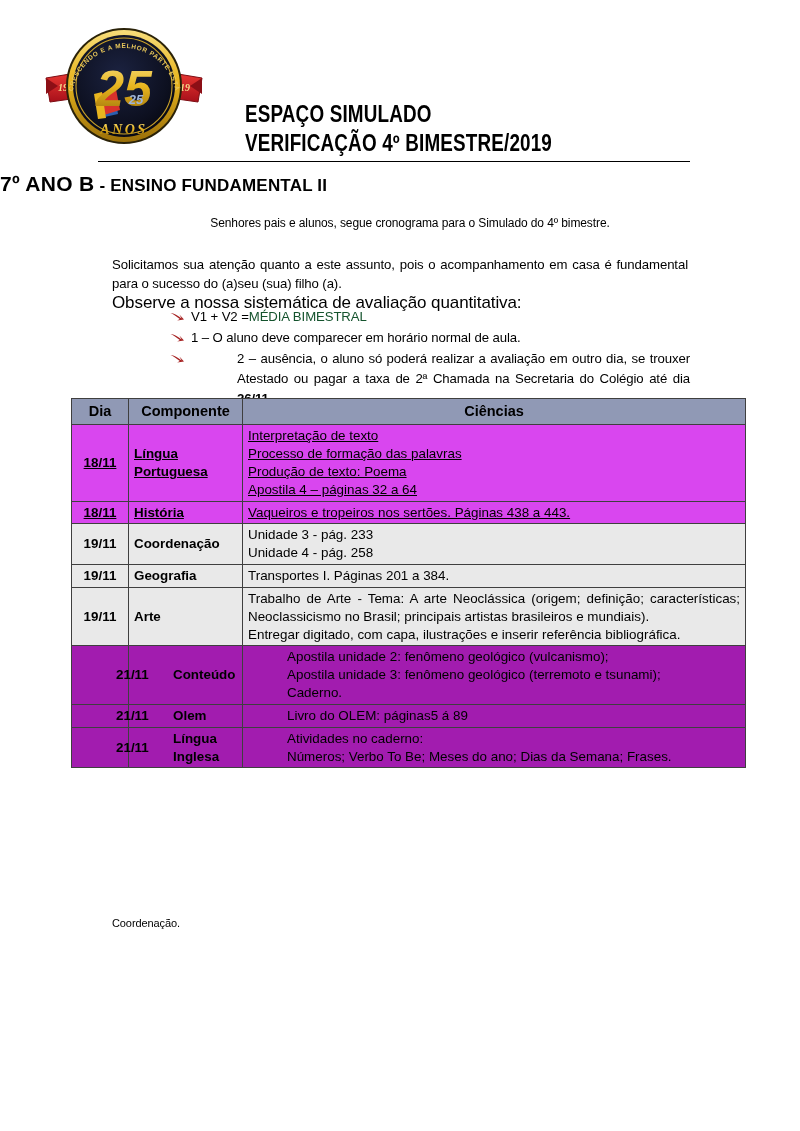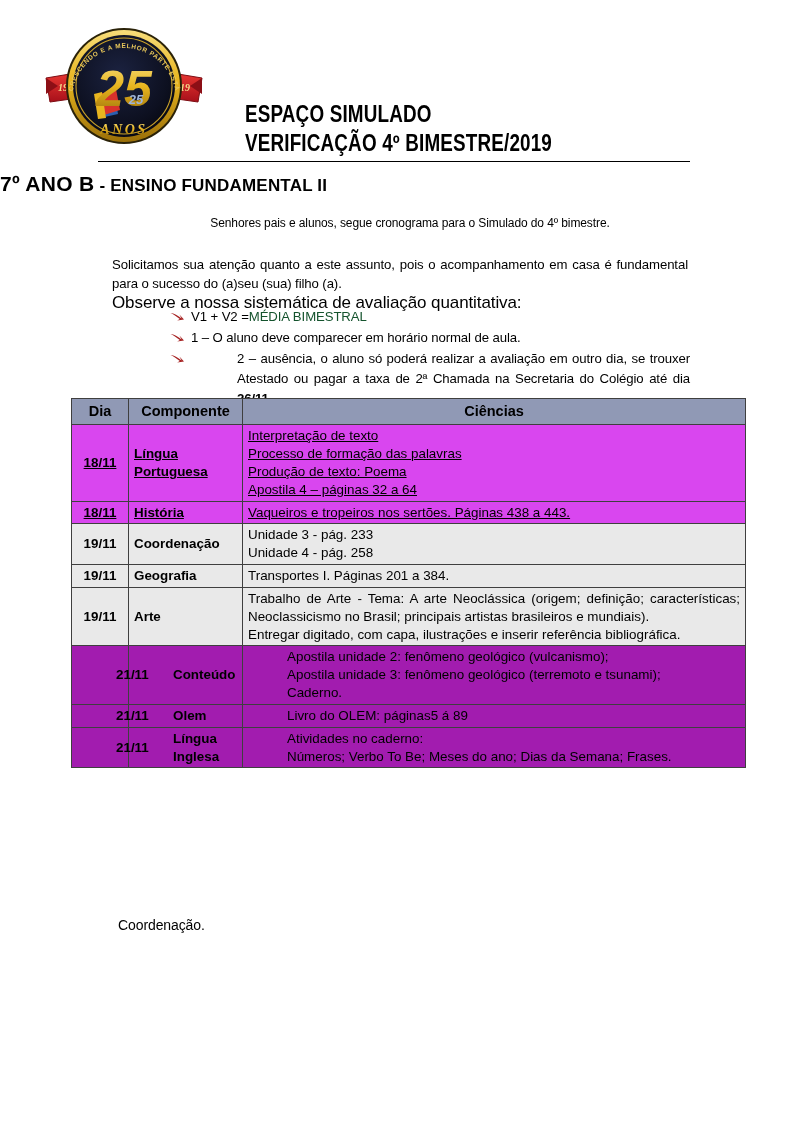--- a/index.html
+++ b/index.html
@@ -158,23 +158,23 @@
   .cell-pad  { padding-left: 9px; }
   .row-pink  td { background: #d946ef; text-decoration: underline; }
   .row-gray  td { background: #e9e9e9; }
   .row-green td { background: #a21caf; padding-left: 44px; }
   .justify-cell { text-align: justify; }
   .tall-pad { padding-top: 7px; padding-bottom: 7px; }
 
   
   .footer {
     position: absolute;
-    left: 118px;
+    left: 112px;
     top: 917px;
-    font-size: 14px;
+    font-size: 11px;
     letter-spacing: -0.1px;
   }
 </style>
 </head>
 <body>
 
 <div class="page">
 
   <div class="logo-wrap">
     <svg width="160" height="132" viewBox="0 0 160 132" xmlns="http://www.w3.org/2000/svg">

